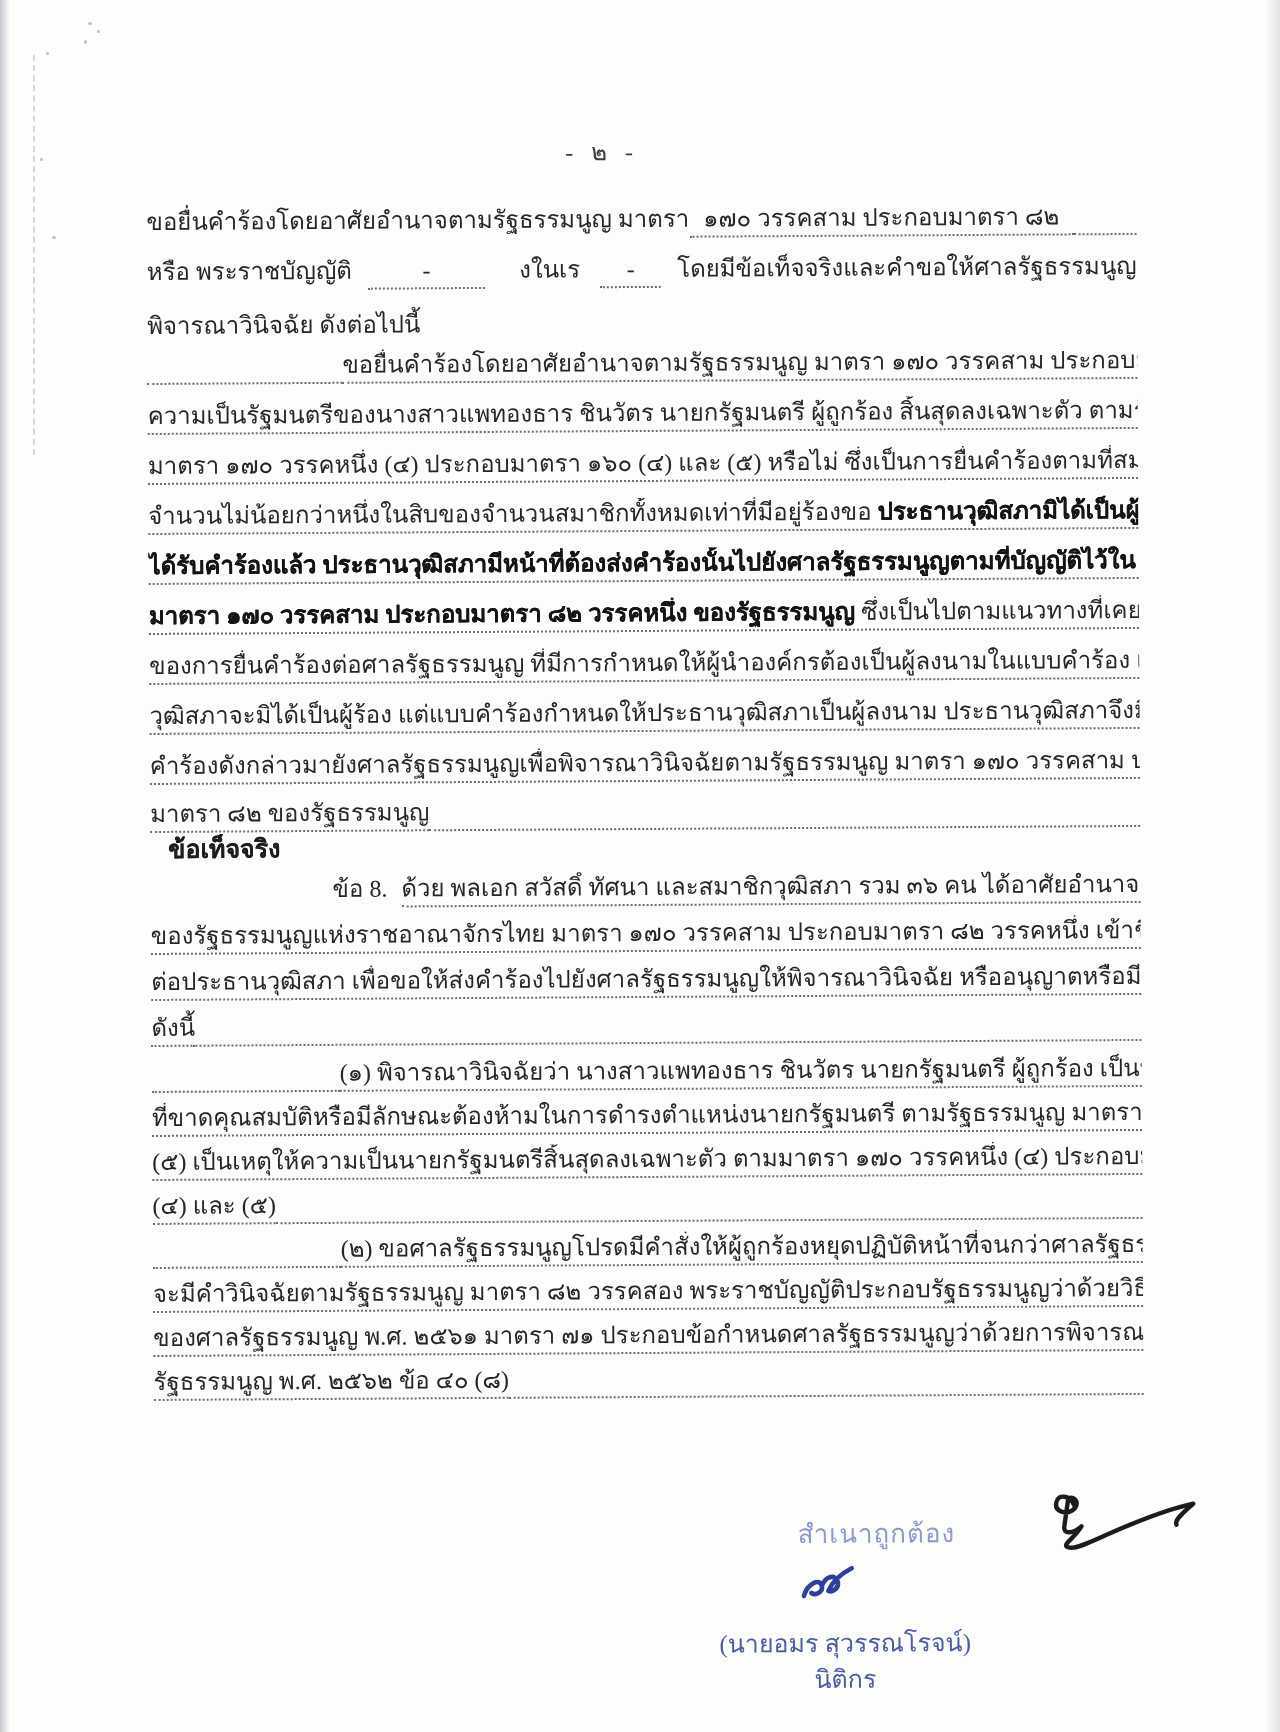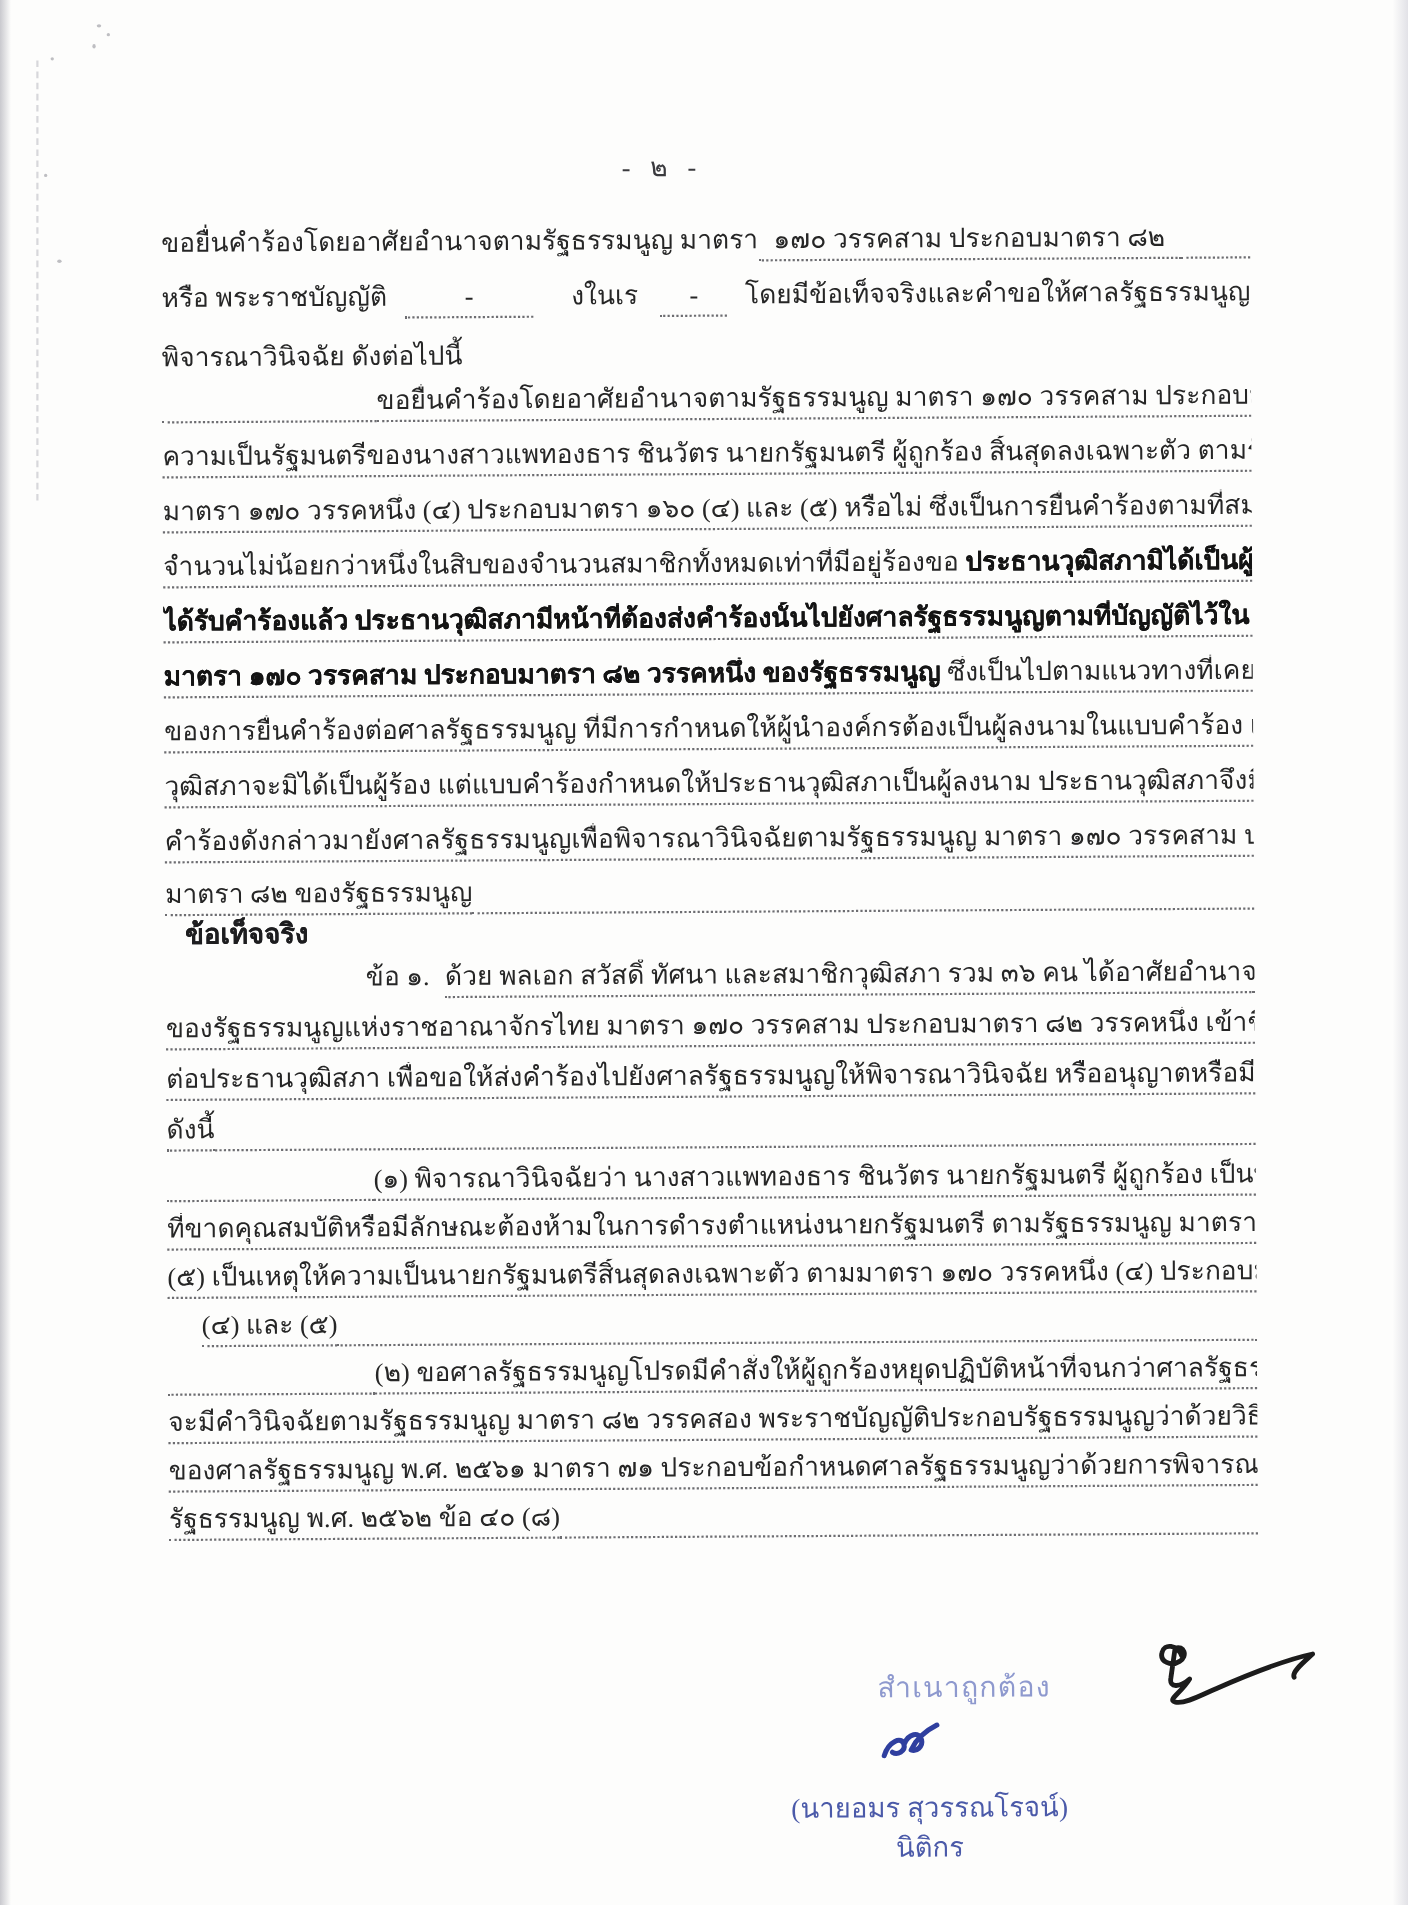--- a/index.html
+++ b/index.html
@@ -120,21 +120,21 @@
     </div>
     <div class="line" style="top:788px;">
       <span class="plain dotted" style="padding-bottom:2px;">มาตรา ๘๒ ของรัฐธรรมนูญ</span>
       <span class="filler dotted"></span>
     </div>
 
     <div class="heading">ข้อเท็จจริง</div>
 
     <div class="line" style="top:864px;">
       <span class="indent" style="width:182px;"></span>
-      <span class="plain label-gap">ข้อ ๑.</span>
+      <span class="plain label-gap">ข้อ 8.</span>
       <span class="uline dotted">ด้วย พลเอก สวัสดิ์ ทัศนา และสมาชิกวุฒิสภา รวม ๓๖ คน ได้อาศัยอำนาจตามบทบัญญัติ</span>
     </div>
     <div class="line" style="top:910px;">
       <span class="uline dotted">ของรัฐธรรมนูญแห่งราชอาณาจักรไทย มาตรา ๑๗๐ วรรคสาม ประกอบมาตรา ๘๒ วรรคหนึ่ง เข้าชื่อเสนอคำร้อง</span>
     </div>
     <div class="line" style="top:956px;">
       <span class="uline dotted">ต่อประธานวุฒิสภา เพื่อขอให้ส่งคำร้องไปยังศาลรัฐธรรมนูญให้พิจารณาวินิจฉัย หรืออนุญาตหรือมีคำสั่งในเรื่องต่าง ๆ</span>
     </div>
     <div class="line" style="top:1002px;">
       <span class="plain dotted" style="padding-bottom:2px;">ดังนี้</span>
@@ -145,21 +145,21 @@
       <span class="lead dotted" style="width:188px;"></span>
       <span class="uline dotted">(๑) พิจารณาวินิจฉัยว่า นางสาวแพทองธาร ชินวัตร นายกรัฐมนตรี ผู้ถูกร้อง เป็นบุคคล</span>
     </div>
     <div class="line" style="top:1092px;">
       <span class="uline dotted">ที่ขาดคุณสมบัติหรือมีลักษณะต้องห้ามในการดำรงตำแหน่งนายกรัฐมนตรี ตามรัฐธรรมนูญ มาตรา ๑๖๐ (๔) และ</span>
     </div>
     <div class="line" style="top:1136px;">
       <span class="uline dotted">(๕) เป็นเหตุให้ความเป็นนายกรัฐมนตรีสิ้นสุดลงเฉพาะตัว ตามมาตรา ๑๗๐ วรรคหนึ่ง (๔) ประกอบมาตรา ๑๖๐</span>
     </div>
     <div class="line" style="top:1180px;">
-      <span class="plain dotted" style="padding-bottom:2px;margin-left:31px;">(๔) และ (๕)</span>
+      <span class="plain dotted" style="padding-bottom:2px;">(๔) และ (๕)</span>
       <span class="filler dotted"></span>
     </div>
 
     <div class="line" style="top:1224px;">
       <span class="lead dotted" style="width:188px;"></span>
       <span class="uline dotted">(๒) ขอศาลรัฐธรรมนูญโปรดมีคำสั่งให้ผู้ถูกร้องหยุดปฏิบัติหน้าที่จนกว่าศาลรัฐธรรมนูญ</span>
     </div>
     <div class="line" style="top:1268px;">
       <span class="uline dotted">จะมีคำวินิจฉัยตามรัฐธรรมนูญ มาตรา ๘๒ วรรคสอง พระราชบัญญัติประกอบรัฐธรรมนูญว่าด้วยวิธีการพิจารณา</span>
     </div>

